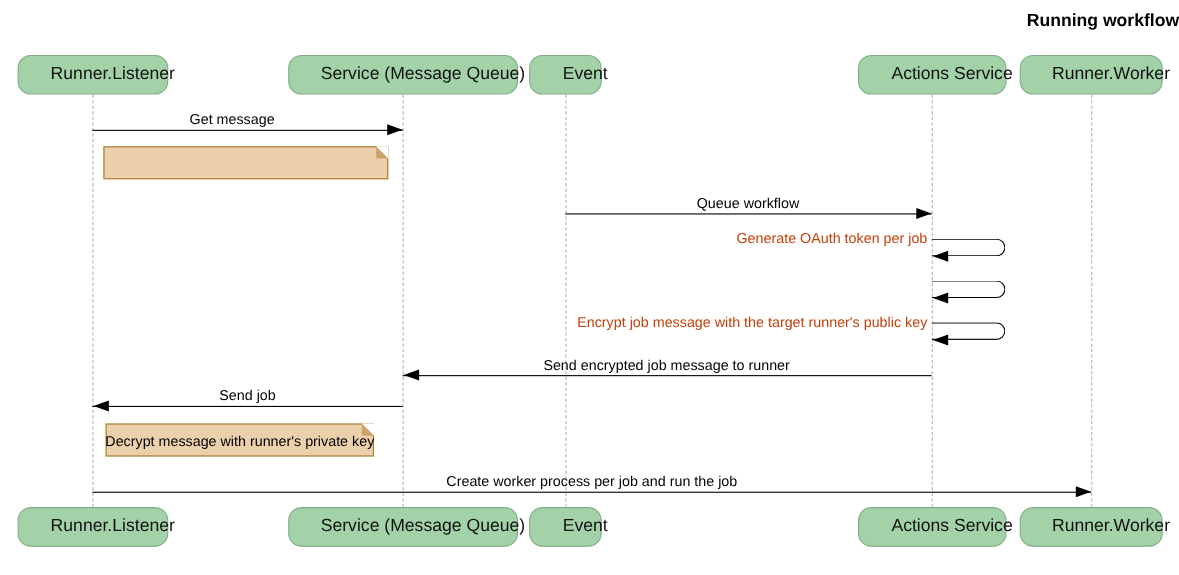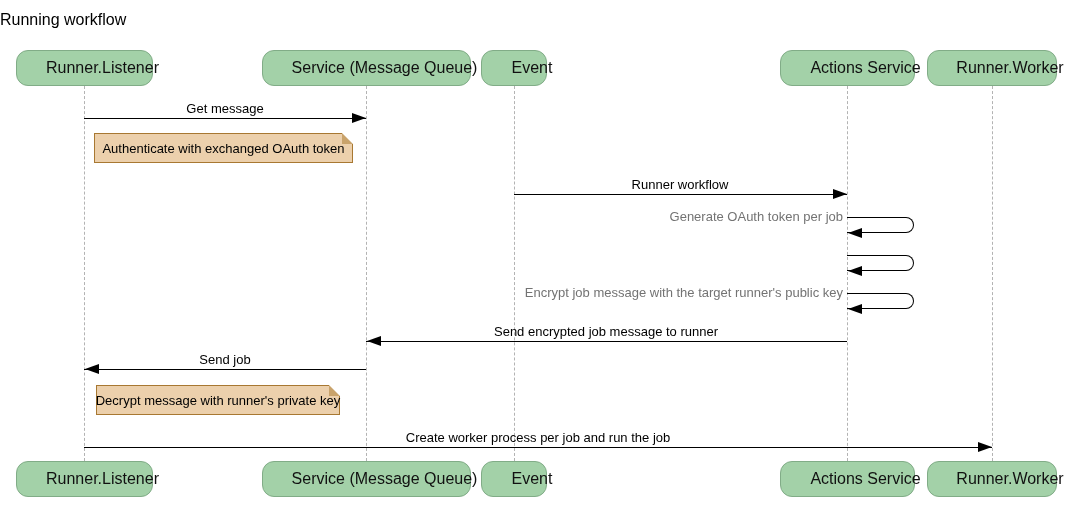--- a/index.html
+++ b/index.html
@@ -10,23 +10,23 @@
     background: #ffffff;
     font-family: "Liberation Sans", sans-serif;
     color: #111111;
     overflow: hidden;
   }
   .title {
     position: absolute;
     top: 11px;
     left: 0;
     width: 100%;
-    text-align: left;
+    text-align: right;
     font-size: 16px;
-    font-weight: normal;
+    font-weight: bold;
     color: #000000;
   }
   .actor {
     position: absolute;
     height: 36px;
     background: #a3d1a8;
     border: 1px solid #81ac87;
     border-radius: 12px;
     box-sizing: border-box;
     display: flex;
@@ -56,21 +56,21 @@
     white-space: nowrap;
     transform: translateX(-50%);
     color: #000000;
   }
   .self-label {
     position: absolute;
     font-size: 13px;
     line-height: 16px;
     white-space: nowrap;
     text-align: right;
-    color: #737373;
+    color: #c2410c;
   }
   .arrow-right {
     position: absolute;
     width: 0; height: 0;
     border-left: 14px solid #000000;
     border-top: 5px solid transparent;
     border-bottom: 5px solid transparent;
   }
   .arrow-left {
     position: absolute;
@@ -124,30 +124,29 @@
   <div class="lifeline" style="left:514px"></div>
   <div class="lifeline" style="left:847px"></div>
   <div class="lifeline" style="left:992px"></div>
 
   <div class="actor" style="left:16px;  top:50px; width:137px">Runner.Listener</div>
   <div class="actor" style="left:262px; top:50px; width:209px">Service (Message Queue)</div>
   <div class="actor" style="left:481px; top:50px; width:66px">Event</div>
   <div class="actor" style="left:780px; top:50px; width:135px">Actions Service</div>
   <div class="actor" style="left:927px; top:50px; width:130px">Runner.Worker</div>
 
-  <div class="msg-label" style="left:225px; top:101px">Get message</div>
+  <div class="msg-label" style="left:211px; top:101px">Get message</div>
   <div class="msg-line" style="left:84px; top:118px; width:282px"></div>
   <div class="arrow-right" style="left:352px; top:113px"></div>
 
   <div class="note" style="left:94px; top:133px; width:259px">
-    <span>Authenticate with exchanged OAuth token</span>
     <span class="note-fold"></span>
   </div>
 
-  <div class="msg-label" style="left:680px; top:177px">Runner workflow</div>
+  <div class="msg-label" style="left:680px; top:177px">Queue workflow</div>
   <div class="msg-line" style="left:514px; top:194px; width:333px"></div>
   <div class="arrow-right" style="left:833px; top:189px"></div>
 
   <div class="self-label" style="right:229px; top:209px">Generate OAuth token per job</div>
   <div class="self-loop" style="top:217px"></div>
   <div class="arrow-left" style="left:848px; top:228px"></div>
 
   <div class="self-loop" style="top:255px"></div>
   <div class="arrow-left" style="left:848px; top:266px"></div>
 

